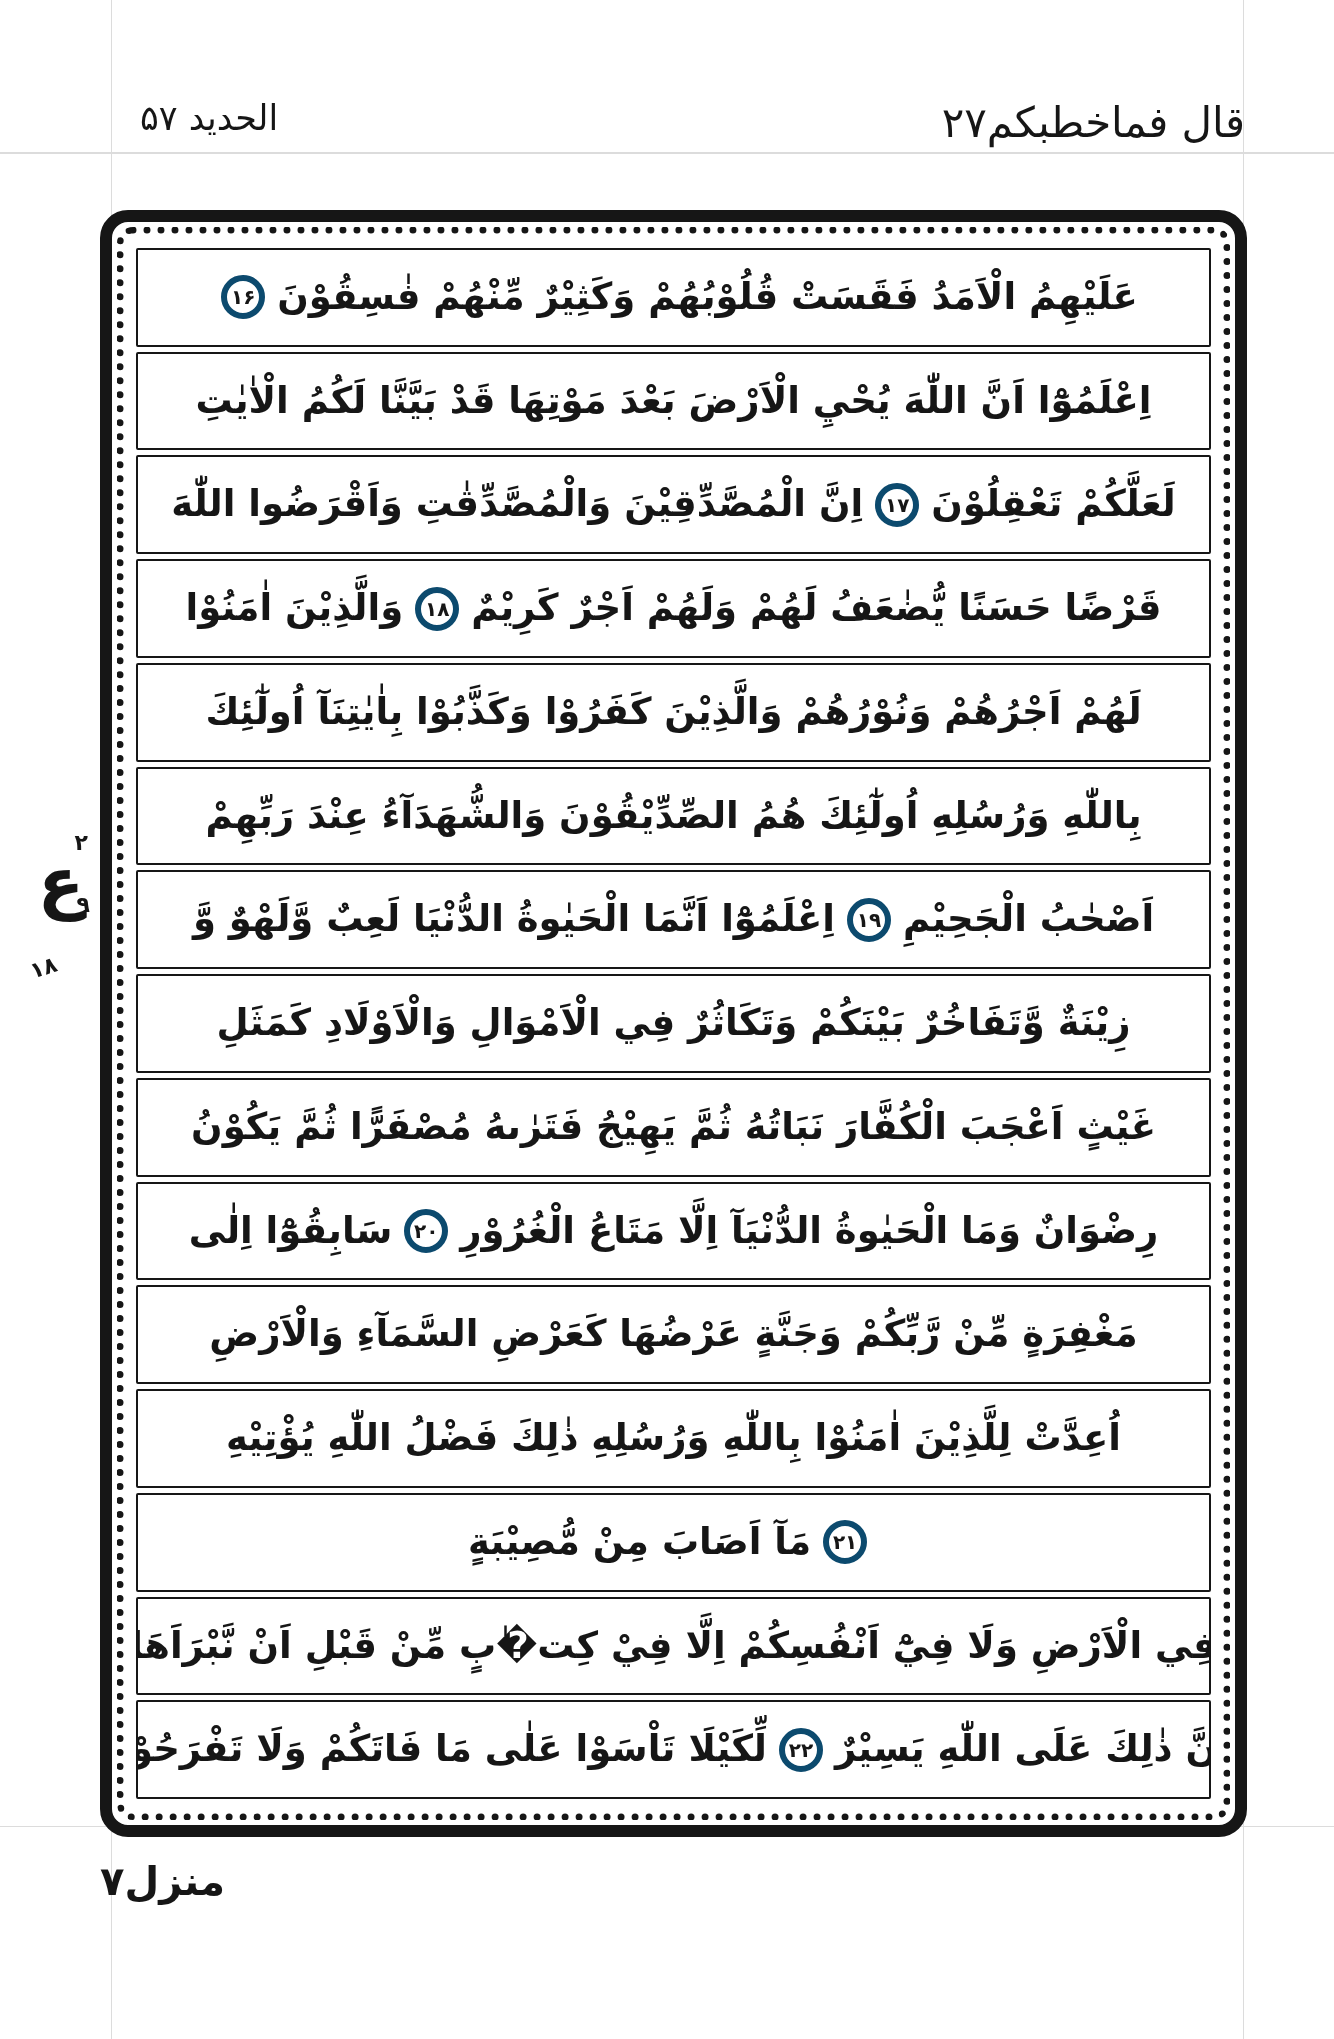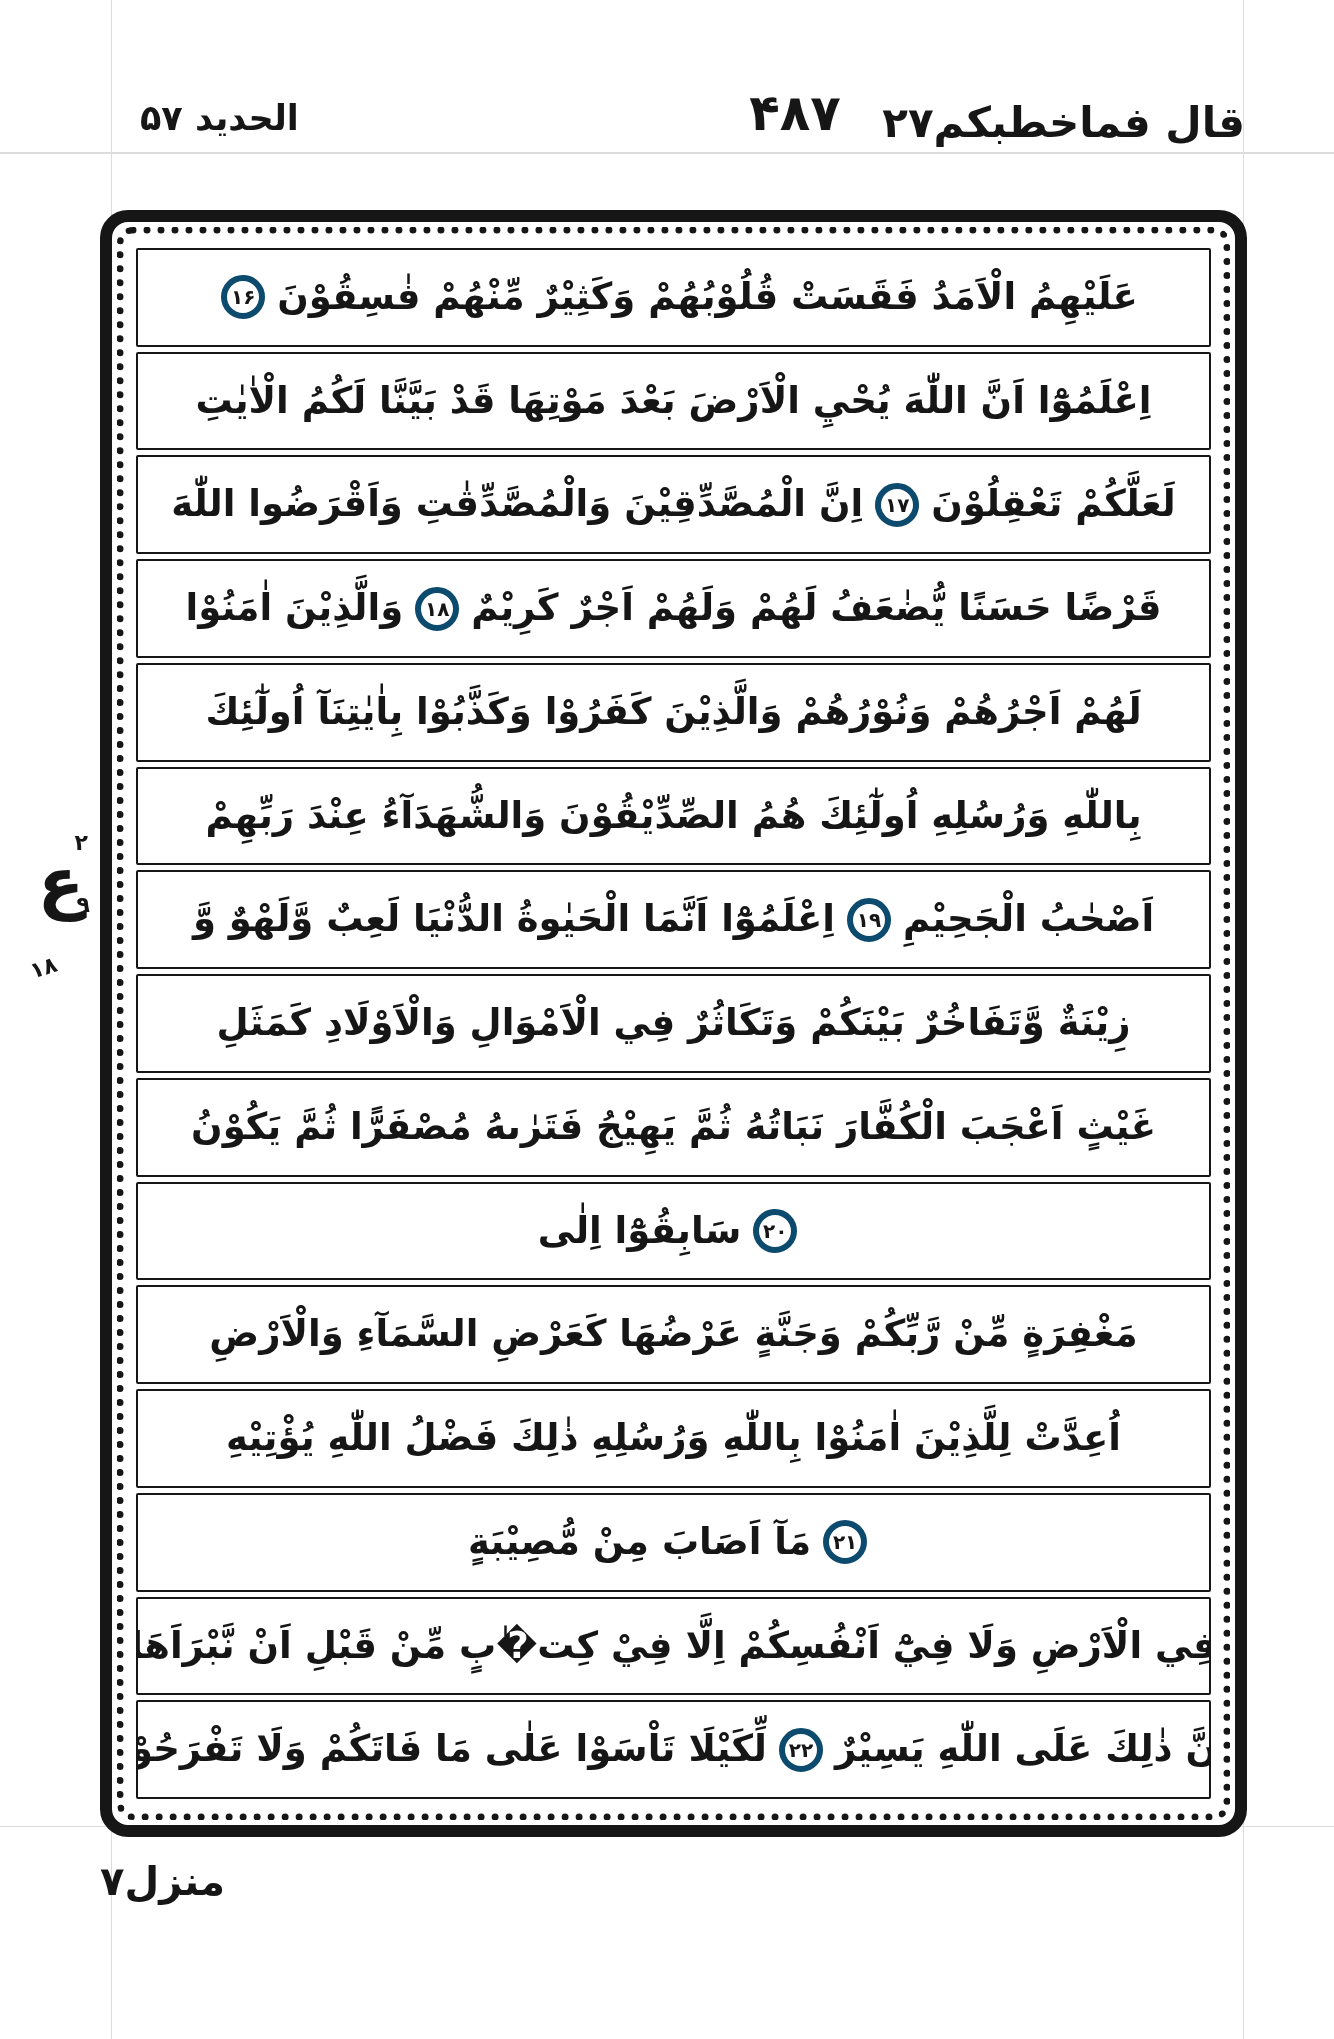--- a/index.html
+++ b/index.html
@@ -8,21 +8,21 @@
     overflow:hidden;color:#161616;font-family:"DejaVu Sans",sans-serif;
   }
   
   .fold{position:absolute;background:#dcdcdc;z-index:1;}
   .fold-h-top{left:0;top:152px;width:1334px;height:2px;}
   .fold-h-bottom{left:0;top:1826px;width:1334px;height:1px;}
   .fold-v-left{left:111px;top:0;width:1px;height:2039px;}
   .fold-v-right{left:1243px;top:0;width:1px;height:2039px;}
 
   
-  .hdr{position:absolute;z-index:3;font-weight:bold;white-space:nowrap;}
+  .hdr{position:absolute;z-index:3;font-weight:normal;white-space:nowrap;}
   .hdr-juz{top:98px;right:89px;font-size:42px;}
   .hdr-page{top:84px;left:700px;width:190px;text-align:center;font-size:50px;letter-spacing:8px;}
   .hdr-surah{top:98px;left:140px;font-size:35px;letter-spacing:2px;}
 
   
   .frame{
     position:absolute;left:100px;top:210px;width:1147px;height:1627px;
     box-sizing:border-box;border:12px solid #161616;border-radius:28px;
     background:#ffffff;z-index:2;
   }
@@ -65,21 +65,20 @@
 <body>
 
 <div class="page">
 
   <div class="fold fold-h-top"></div>
   <div class="fold fold-h-bottom"></div>
   <div class="fold fold-v-left"></div>
   <div class="fold fold-v-right"></div>
 
   <div class="hdr hdr-juz" dir="rtl">قال فماخطبكم۲۷</div>
-  <div class="hdr hdr-page" dir="rtl">۴۸۷</div>
   <div class="hdr hdr-surah" dir="rtl">الحديد ۵۷</div>
 
   <div class="frame">
     <div class="bead">
       <div class="lines">
           <div class="line">
             <span class="txt">عَلَيْهِمُ الْاَمَدُ فَقَسَتْ قُلُوْبُهُمْ وَكَثِيْرٌ مِّنْهُمْ فٰسِقُوْنَ</span>
             <span class="ayah">۱۶</span>
           </div>
           <div class="line">
@@ -106,20 +105,21 @@
             <span class="ayah">۱۹</span>
             <span class="txt">اِعْلَمُوْٓا اَنَّمَا الْحَيٰوةُ الدُّنْيَا لَعِبٌ وَّلَهْوٌ وَّ</span>
           </div>
           <div class="line">
             <span class="txt">زِيْنَةٌ وَّتَفَاخُرٌ بَيْنَكُمْ وَتَكَاثُرٌ فِي الْاَمْوَالِ وَالْاَوْلَادِ كَمَثَلِ</span>
           </div>
           <div class="line">
             <span class="txt">غَيْثٍ اَعْجَبَ الْكُفَّارَ نَبَاتُهُ ثُمَّ يَهِيْجُ فَتَرٰىهُ مُصْفَرًّا ثُمَّ يَكُوْنُ</span>
           </div>
           <div class="line">
+            <span class="txt">رِضْوَانٌ وَمَا الْحَيٰوةُ الدُّنْيَآ اِلَّا مَتَاعُ الْغُرُوْرِ</span>
             <span class="ayah">۲۰</span>
             <span class="txt">سَابِقُوْٓا اِلٰى</span>
           </div>
           <div class="line">
             <span class="txt">مَغْفِرَةٍ مِّنْ رَّبِّكُمْ وَجَنَّةٍ عَرْضُهَا كَعَرْضِ السَّمَآءِ وَالْاَرْضِ</span>
           </div>
           <div class="line">
             <span class="txt">اُعِدَّتْ لِلَّذِيْنَ اٰمَنُوْا بِاللّٰهِ وَرُسُلِهِ ذٰلِكَ فَضْلُ اللّٰهِ يُؤْتِيْهِ</span>
           </div>
           <div class="line">

